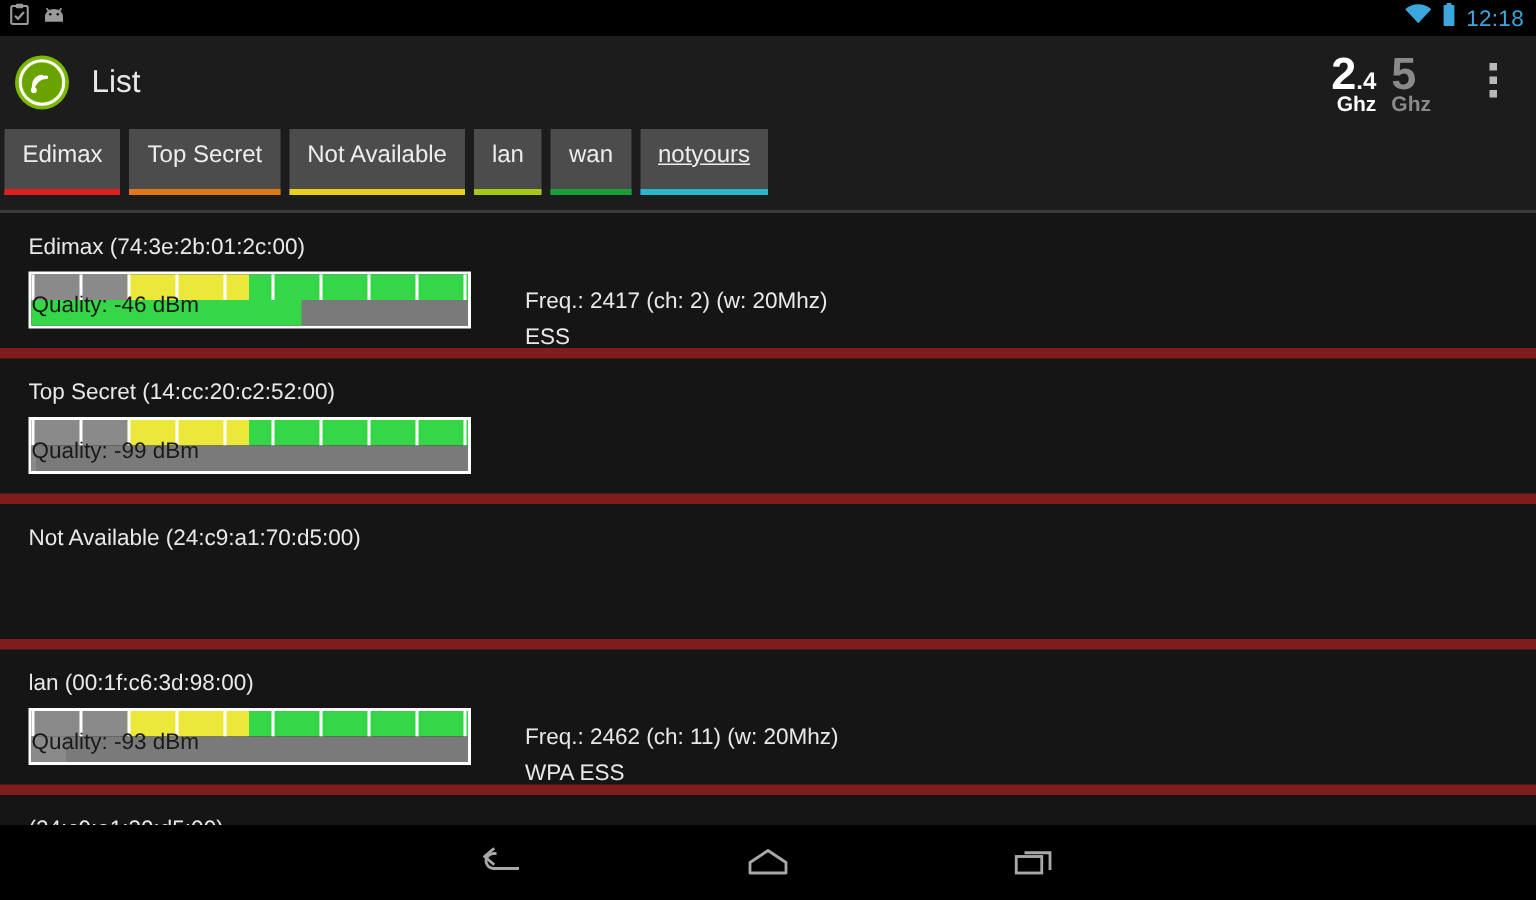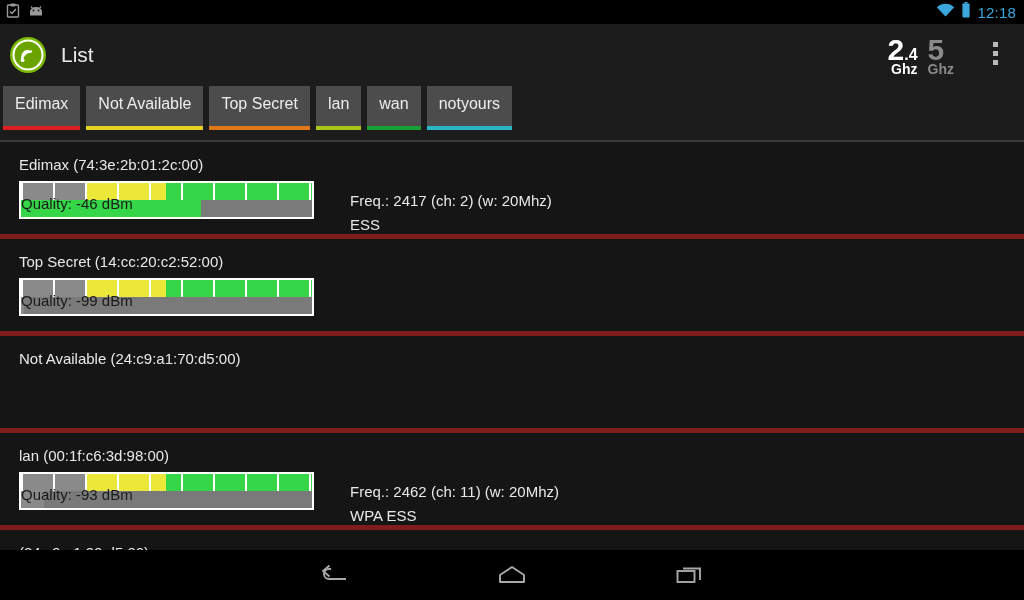--- a/index.html
+++ b/index.html
@@ -37,21 +37,21 @@
   .overflow i { display:block; width:5px; height:5px; background:#b8b8b8; }
 
   
   .tabstrip { height:54px; background:#1c1c1c; display:flex; align-items:flex-start; padding-left:3px; gap:6px; }
   .tab { background:#4c4c4c; color:#ededed; font-size:16px; padding:9px 12px 10px 12px;
          border-bottom:4px solid #888; min-height:44px; display:flex; align-items:flex-start; }
   .hr-under-tabs { height:2px; background:#3a3a3a; }
 
   
   .list { position:absolute; top:142px; left:0; right:0; bottom:50px; overflow:hidden; background:#151515; }
-  .row { position:relative; height:97px; border-bottom:5px solid #7f1d1d; display:flex; }
+  .row { position:relative; height:97px; border-bottom:7px solid #7f1d1d; display:flex; }
   .row-left { width:350px; flex:0 0 350px; padding:14px 0 0 19px; }
   .ssid { color:#e8e8e8; font-size:15px; white-space:nowrap; }
 
   .meter { position:relative; width:295px; height:38px; margin-top:8px;
            border:2px solid #fff; background:#151515; }
   .scale { position:absolute; left:0; top:0; width:100%; height:17px; display:flex; }
   .scale .seg { height:100%; }
   .scale .tick { position:absolute; top:0; width:2px; height:100%; background:#fff; }
   .fillrow { position:absolute; left:0; top:17px; width:100%; height:17px; background:#7a7a7a; }
   .fill { position:absolute; left:0; top:0; height:100%; }
@@ -135,33 +135,33 @@
         <i></i>
         <i></i>
       </div>
     </div>
   </div>
 
   <div class="tabstrip" id="tabstrip">
       <div class="tab" style="border-bottom-color: rgb(224, 32, 32);">
         <span>Edimax</span>
       </div>
+      <div class="tab" style="border-bottom-color: rgb(224, 120, 24);">
+        <span>Top Secret</span>
+      </div>
       <div class="tab" style="border-bottom-color: rgb(232, 208, 32);">
         <span>Not Available</span>
       </div>
-      <div class="tab" style="border-bottom-color: rgb(224, 120, 24);">
-        <span>Top Secret</span>
-      </div>
       <div class="tab" style="border-bottom-color: rgb(168, 200, 24);">
         <span>lan</span>
       </div>
       <div class="tab" style="border-bottom-color: rgb(24, 160, 56);">
         <span>wan</span>
       </div>
-      <div class="tab" style="border-bottom-color: rgb(40, 184, 200);">
+      <div class="tab" style="border-bottom-color: rgb(40, 184, 200); text-decoration: underline;">
         <span>notyours</span>
       </div>
     </div>
   <div class="hr-under-tabs"></div>
 
   <div class="list" id="network-list">
       <div class="row">
         <div class="row-left">
           <div class="ssid">Edimax (74:3e:2b:01:2c:00)</div>
           <div class="meter">

